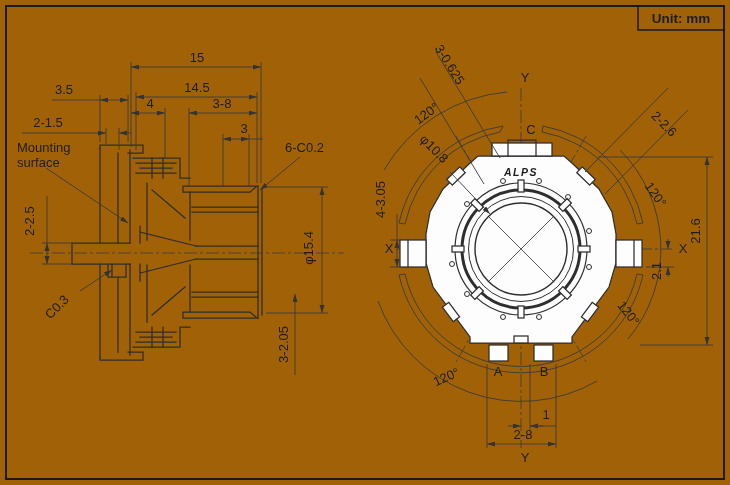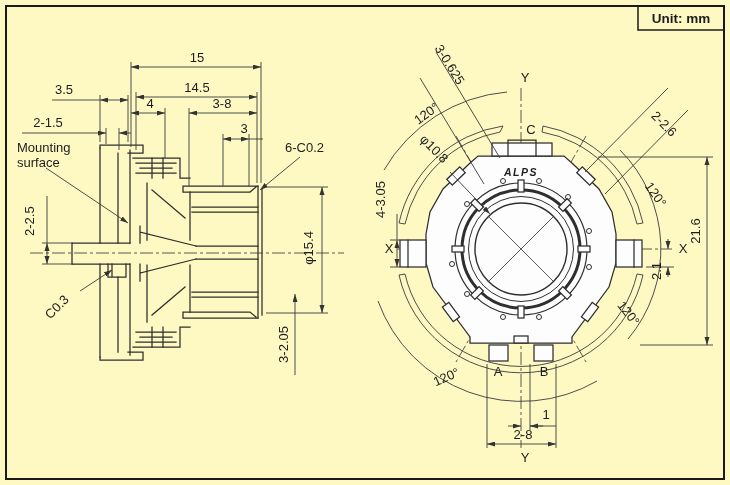--- a/index.html
+++ b/index.html
@@ -1,16 +1,16 @@
 <!DOCTYPE html>
 <html><head>
 <meta charset="utf-8">
 <style>
   html,body{margin:0;padding:0;background:#e8e8e8;}
-  .stage{width:730px;height:485px;background:#fef9c3;position:relative;overflow:hidden;}
+  .stage{width:730px;height:485px;background:#a16207;position:relative;overflow:hidden;}
   svg{display:block;}
   svg text{font-family:"Liberation Sans","DejaVu Sans",sans-serif;font-size:13px;fill:#1d1d1d;}
   .part{stroke:#2e2e2e;stroke-width:1.25;fill:none;stroke-linecap:square;}
   .dim{stroke:#3a3a3a;stroke-width:.9;fill:none;}
   .cl{stroke:#3f3f3f;stroke-width:.85;fill:none;stroke-dasharray:13 3 3 3;}
   .whitefill{fill:#fdfdfd;}
   .logo{font-size:10.5px;font-weight:bold;font-style:italic;letter-spacing:1.5px;}
   .unit{font-size:13.5px;font-weight:600;}
   .note{font-size:13px;}
 </style>

